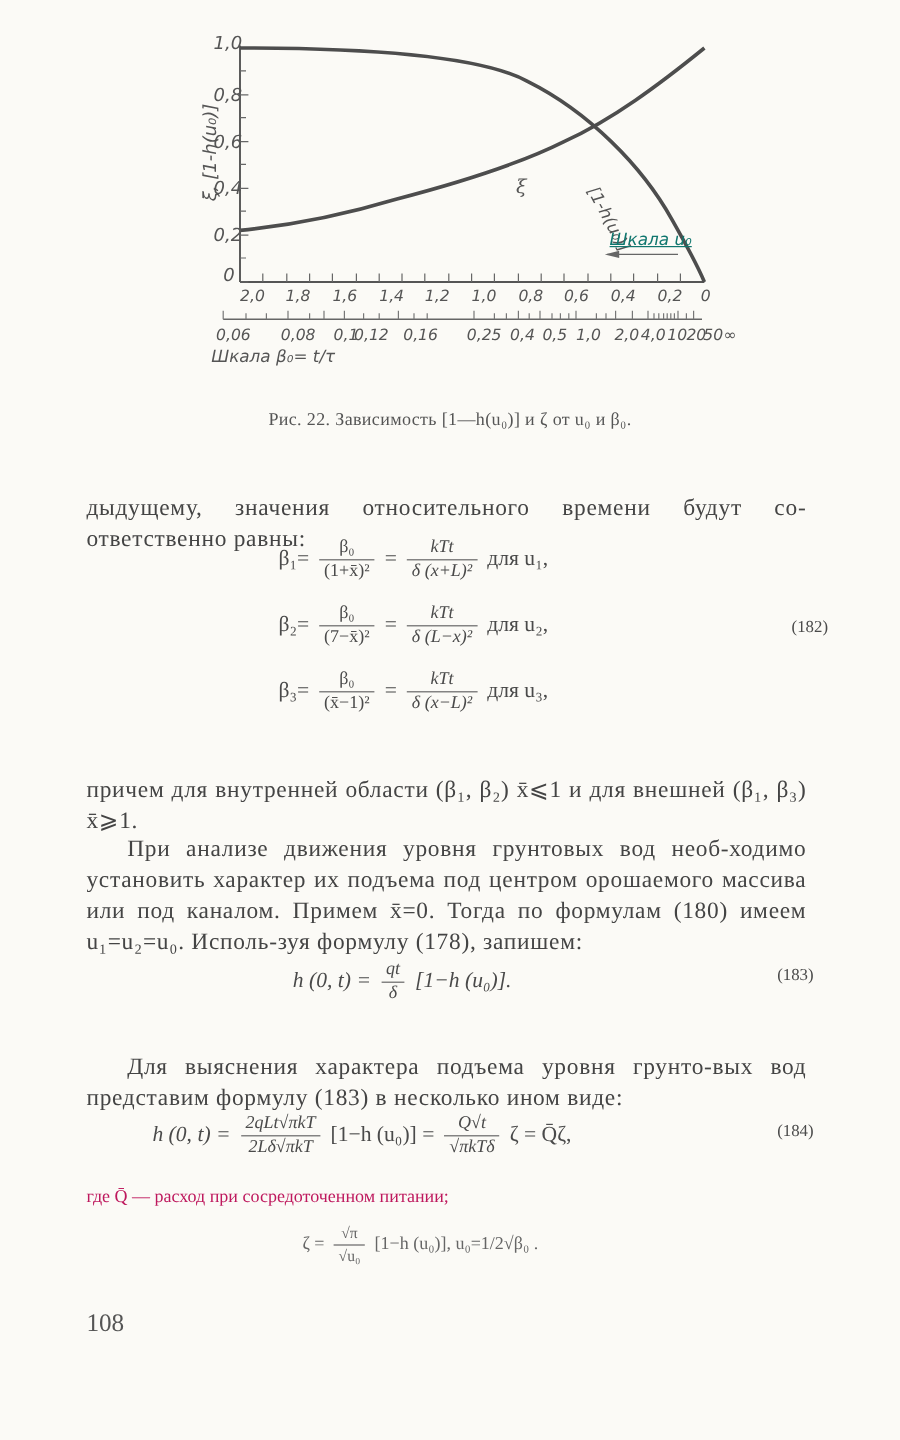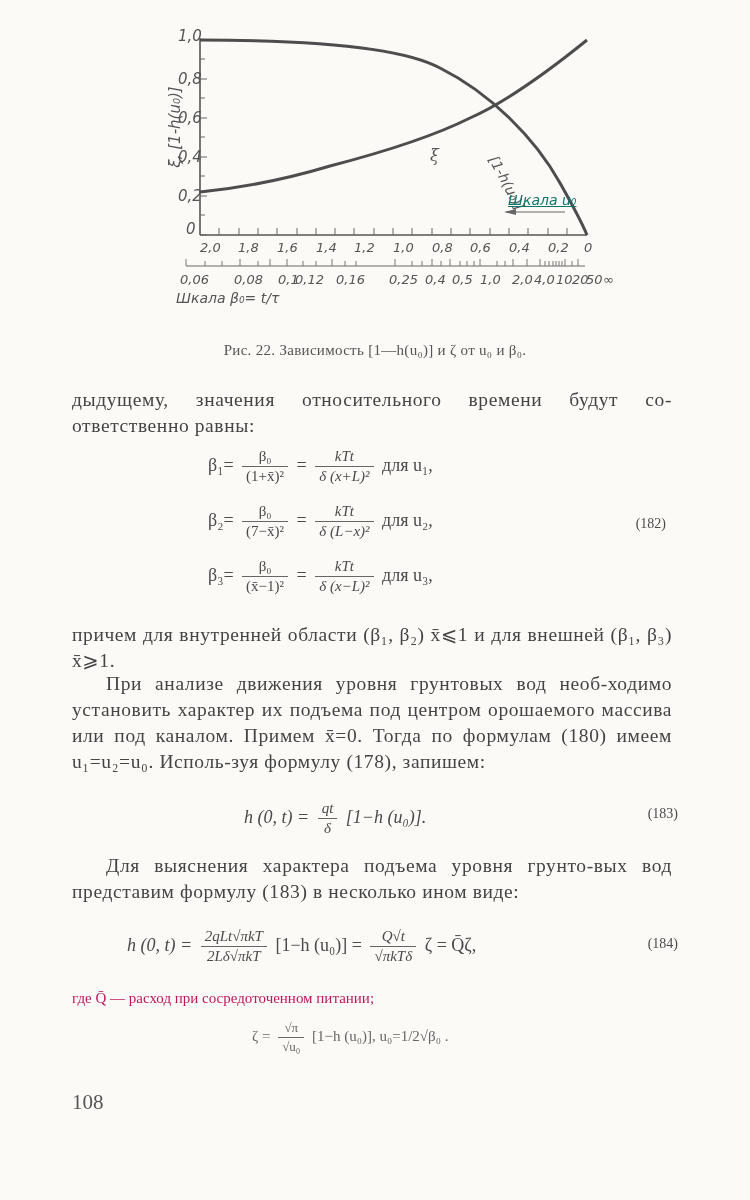--- a/index.html
+++ b/index.html
@@ -3,21 +3,21 @@
 <meta charset="utf-8">
 <style>
   html, body { margin: 0; padding: 0; }
   body {
     width: 750px; height: 1200px; background: #fbfaf6; position: relative; overflow: hidden;
     font-family: "Liberation Serif", serif; color: #4a4a4a;
   }
   .abs { position: absolute; }
   .figure { left: 150px; top: 18px; width: 480px; height: 300px; }
   .caption { left: 0; width: 750px; top: 342px; text-align: center; font-size: 15px; color: #555; letter-spacing: 0.3px; }
-  .para { left: 72px; width: 600px; font-size: 19.5px; line-height: 26px; color: #444; text-align: justify; letter-spacing: 0.6px; }
+  .para { left: 72px; width: 600px; font-size: 19.5px; line-height: 26px; color: #444; text-align: justify; letter-spacing: 0.6px; margin-top: 24px; }
   .indent { text-indent: 34px; }
   .eq { font-size: 18px; color: #4a4a4a; white-space: nowrap; }
   .frac { display: inline-block; vertical-align: middle; text-align: center; margin: 0 4px; }
   .frac .num { display: block; border-bottom: 1px solid #666; padding: 0 4px 1px; font-size: 15px; }
   .frac .den { display: block; padding: 1px 4px 0; font-size: 15px; }
   .eqnum { position: absolute; right: 0; font-size: 14px; }
   .it { font-style: italic; }
   .small { font-size: 15px; color: #be185d; }
   .pagenum { left: 72px; top: 1090px; font-size: 21px; color: #555; }
 </style>
@@ -159,21 +159,21 @@
     <span class="abs" style="left:406px">50</span>
     <span class="abs" style="left:423px">∞</span>
   </div>
   <span class="abs" style="left:26px;top:272px;font:italic 14px 'DejaVu Sans',sans-serif;color:#555;white-space:nowrap">Шкала β₀= t/τ</span>
 </div>
 
 <div class="abs caption">Рис. 22. Зависимость [1—h(u₀)] и ζ от u₀ и β₀.</div>
 
 <div class="abs para" style="top:387px">дыдущему, значения относительного времени будут со-ответственно равны:</div>
 
-<div class="abs" style="left:60px;top:448px;width:606px;height:165px">
+<div class="abs" style="left:84px;top:448px;width:606px;height:165px">
   <div class="abs eq" style="left:148px;top:0">
     <span>β₁=</span>
     <span class="frac"><span class="num">β₀</span><span class="den">(1+x̄)²</span></span>
     <span>=</span>
     <span class="frac it"><span class="num">kTt</span><span class="den">δ (x+L)²</span></span>
     <span>для  u₁,</span>
   </div>
   <div class="abs eq" style="left:148px;top:55px">
     <span>β₂=</span>
     <span class="frac"><span class="num">β₀</span><span class="den">(7−x̄)²</span></span>

